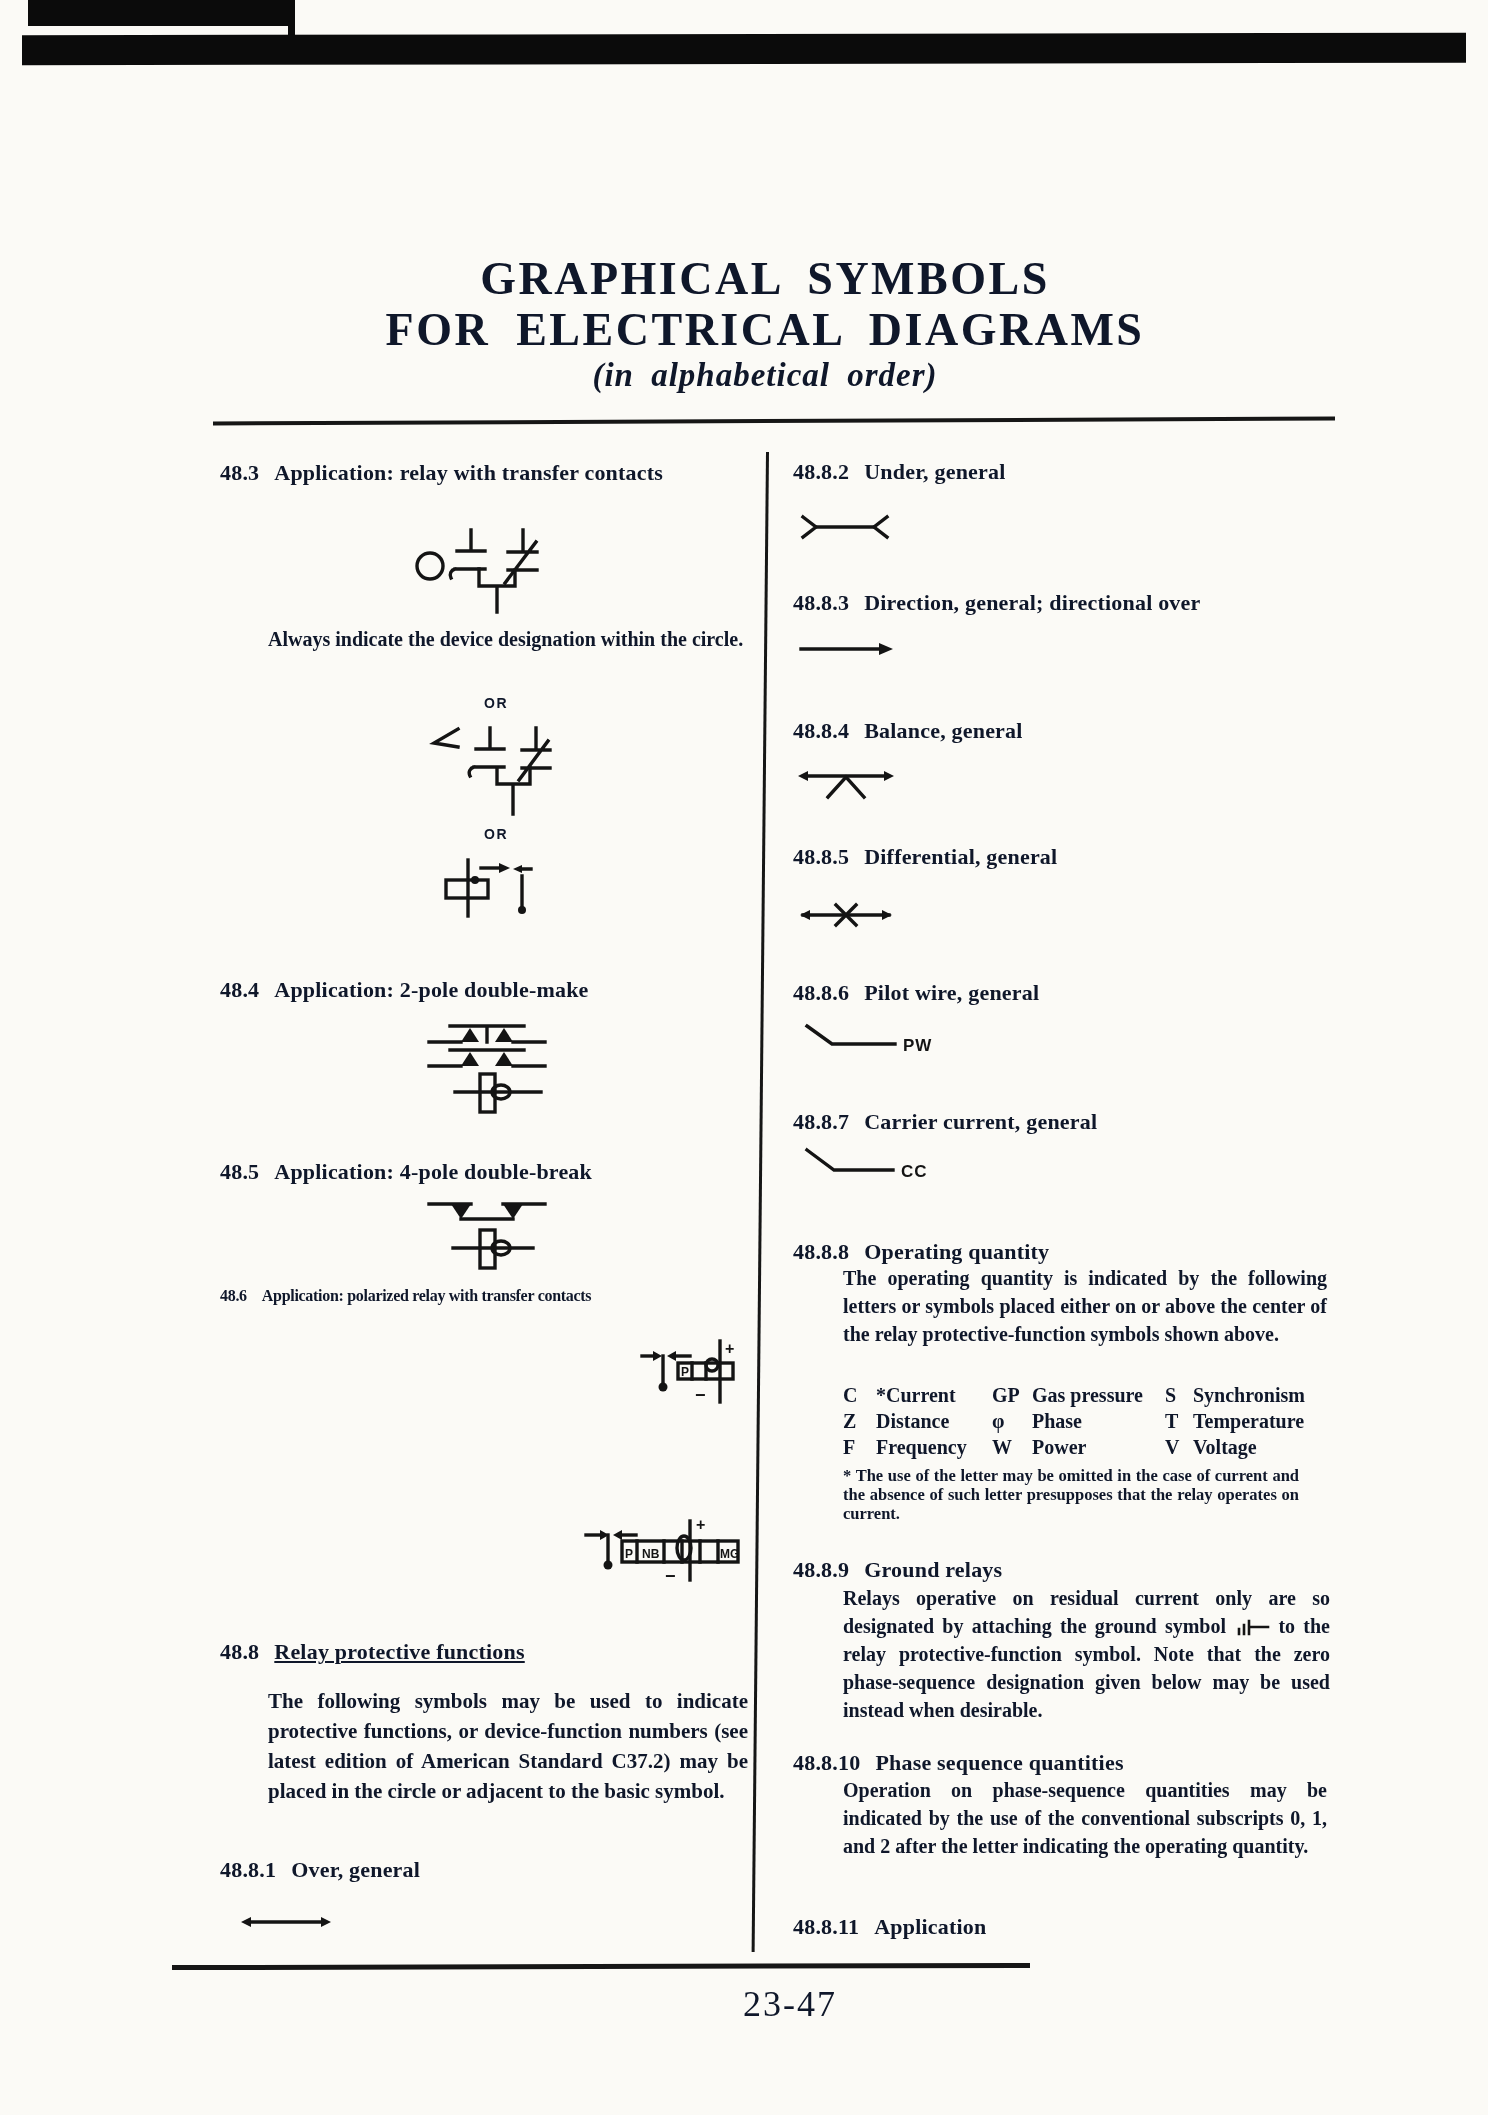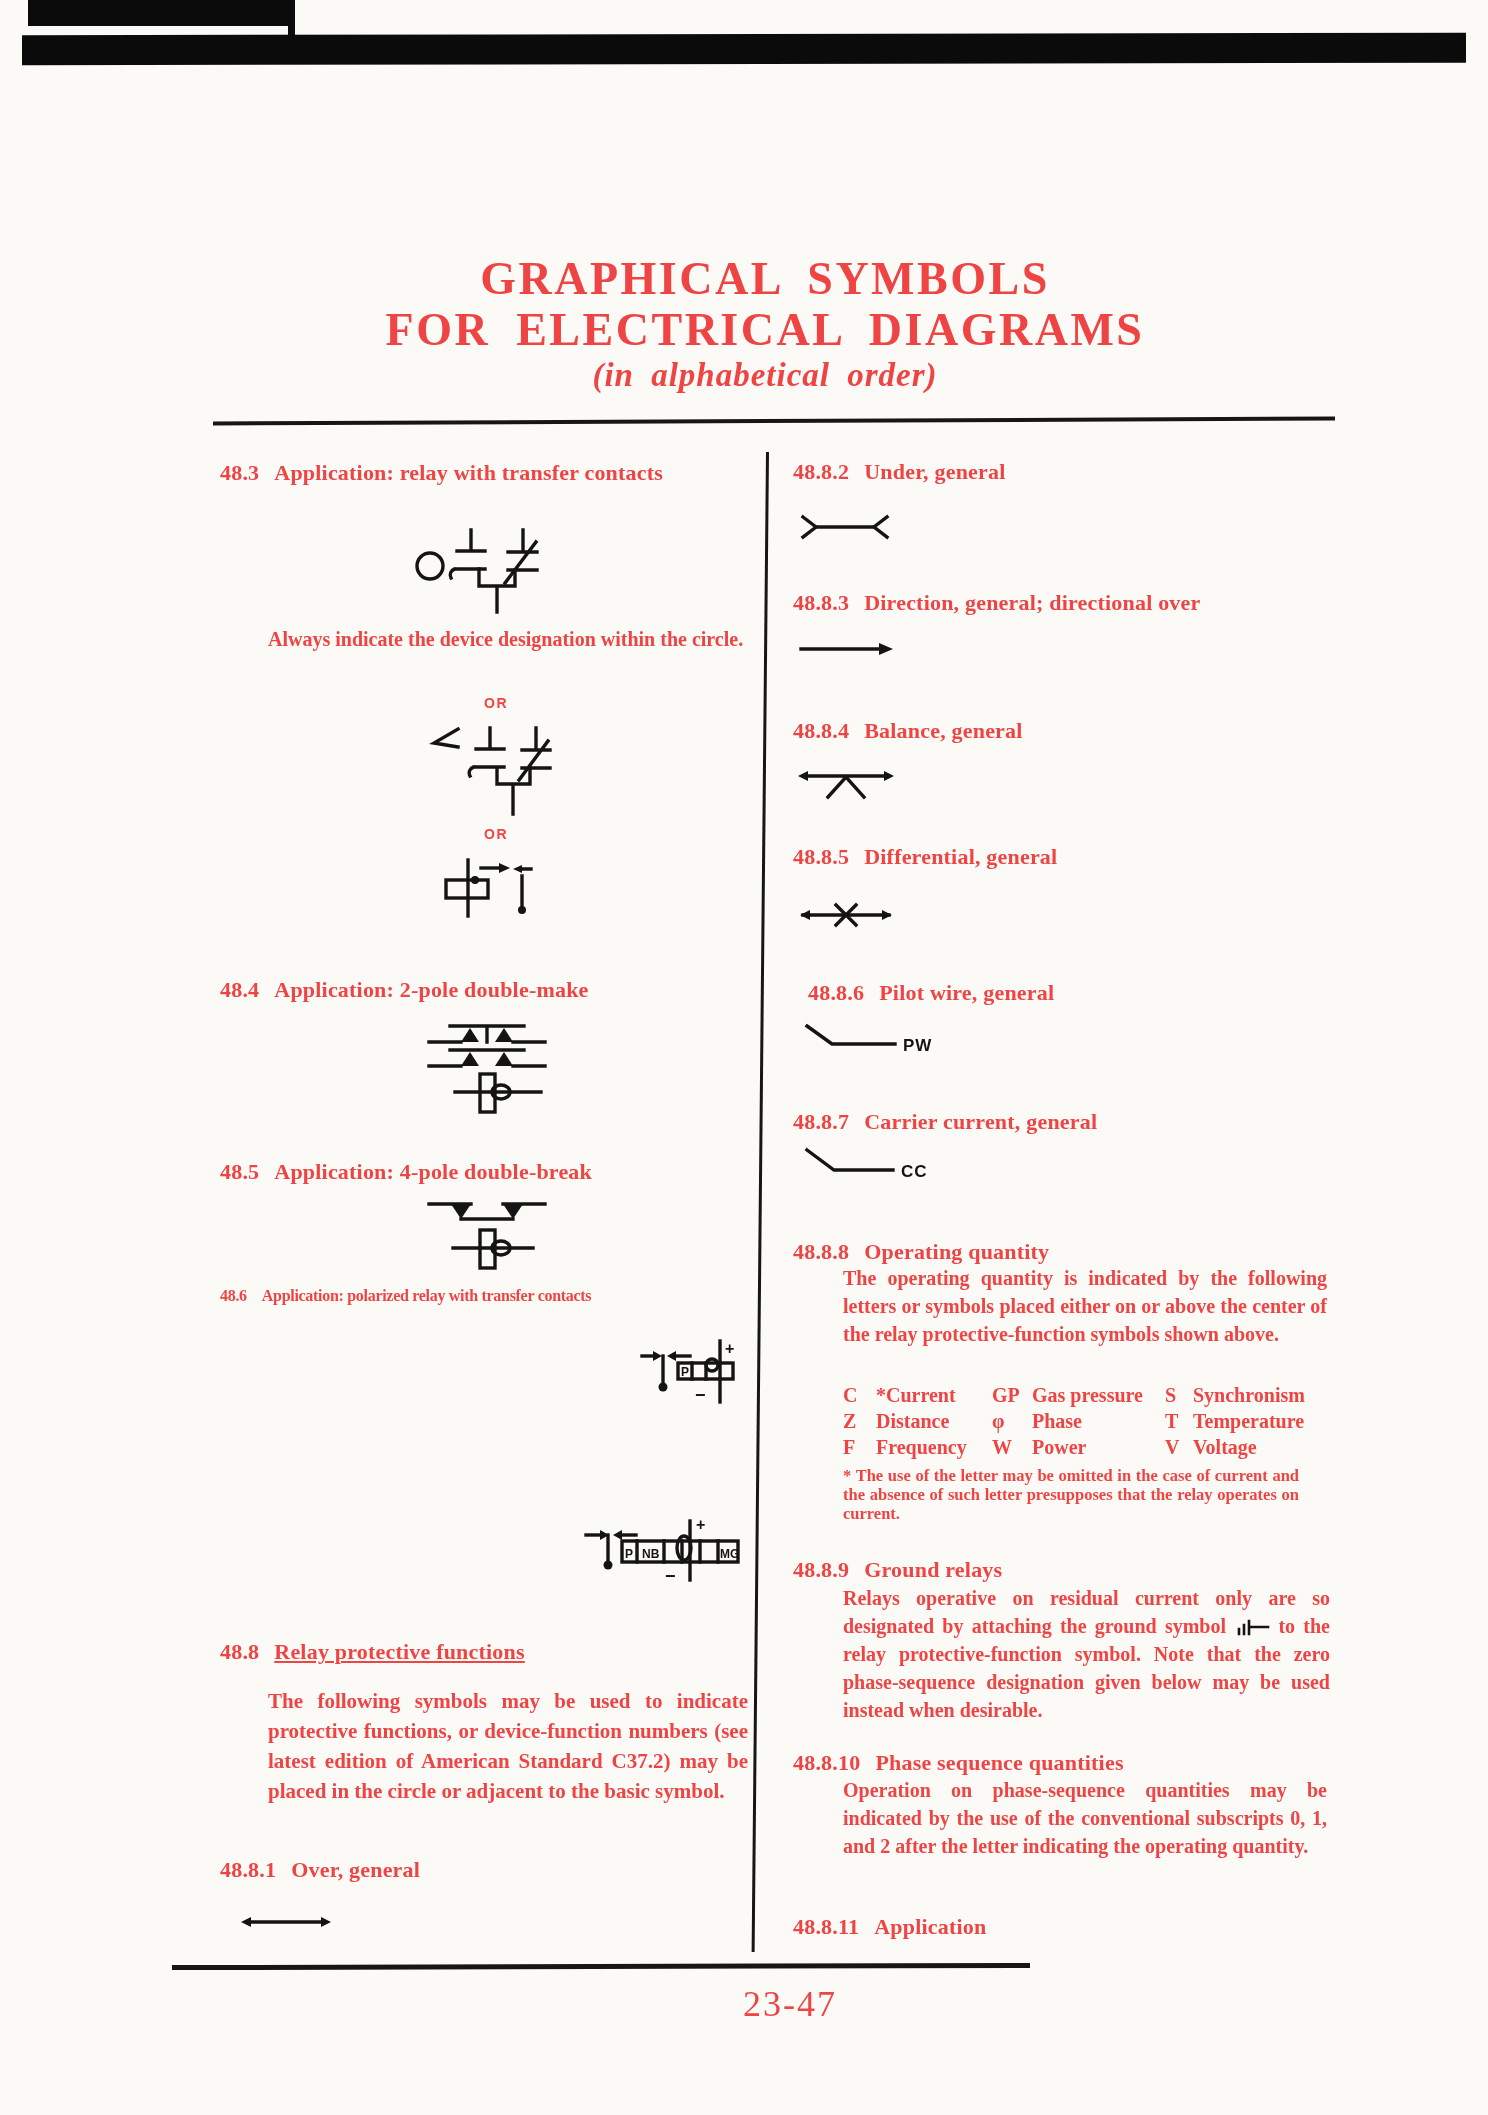--- a/index.html
+++ b/index.html
@@ -1,17 +1,17 @@
 <!DOCTYPE html>
 <html><head>
 <meta charset="utf-8">
 <style>
   html,body{margin:0;padding:0;background:#e8e8e4;}
   #page{position:relative;width:1488px;height:2115px;background:#fbfaf6;overflow:hidden;
-        font-family:"Liberation Serif",serif;color:#ef4444;}
+        font-family:"Liberation Serif",serif;color:#0f172a;}
   .abs{position:absolute;}
   .bar{background:#0b0b0b;}
   .rule{background:#161616;}
   .title1{font:700 46px/1.08 "Liberation Serif",serif;letter-spacing:2.5px;word-spacing:12px;text-align:center;}
   .subtitle{font:italic 700 33px/1.1 "Liberation Serif",serif;letter-spacing:1px;word-spacing:8px;text-align:center;}
   .head{font:700 22px/1.25 "Liberation Serif",serif;white-space:nowrap;letter-spacing:.2px;}
   .head .num{display:inline-block;margin-right:15px;}
   .head-sm{font-size:16px;letter-spacing:-.3px;}
   .wrap2{white-space:normal;width:508px;padding-left:52px;text-indent:-52px;text-align:justify;}
   .para{font:700 21px/30px "Liberation Serif",serif;text-align:justify;}
@@ -197,21 +197,21 @@
   <div class="abs head" style="left:793px;top:843px;">
     <span class="num">48.8.5</span><span>Differential, general</span>
   </div>
   <svg class="abs" style="left:795px;top:900px;" width="102" height="30" viewBox="0 0 102 30">
     <path class="st" d="M8,15 H94"></path>
     <polygon class="fl" points="15,10 5,15 15,20"></polygon>
       <polygon class="fl" points="87,10 97,15 87,20"></polygon>
     <path class="st" d="M41,5 L61,25 M61,5 L41,25"></path>
   </svg>
 
-  <div class="abs head" style="left:793px;top:979px;margin-left:15px;">
+  <div class="abs head" style="left:793px;top:979px;">
     <span class="num">48.8.6</span><span>Pilot wire, general</span>
   </div>
   <svg class="abs" style="left:803px;top:1022px;" width="150" height="34" viewBox="0 0 150 34">
     <path class="st" d="M4,4 L29,22 H92"></path>
     <text x="100" y="29" font-size="17" letter-spacing="1">PW</text>
   </svg>
 
   <div class="abs head" style="left:793px;top:1108px;">
     <span class="num">48.8.7</span><span>Carrier current, general</span>
   </div>

